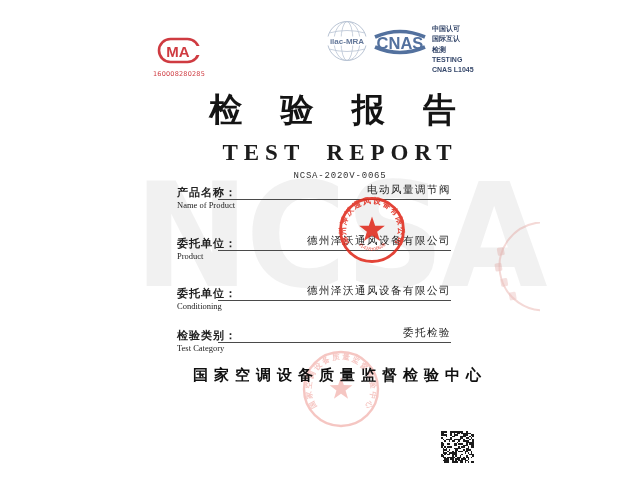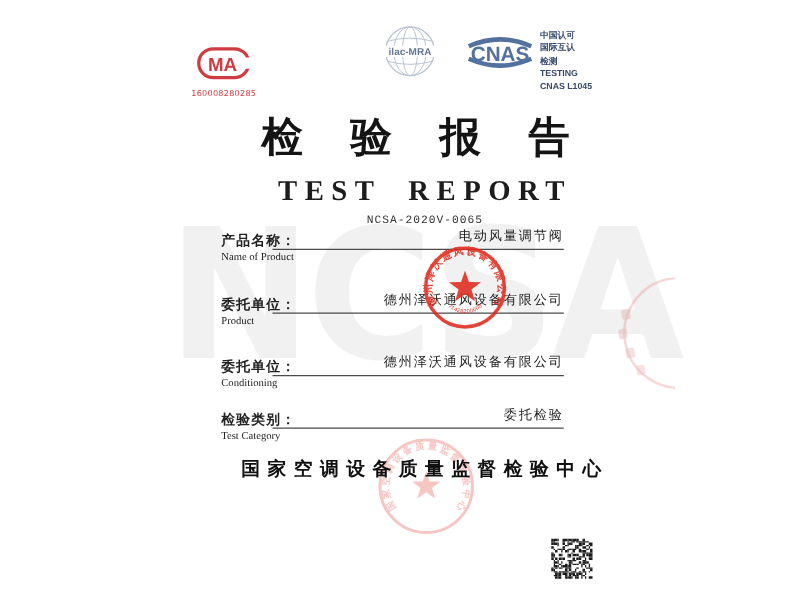--- a/index.html
+++ b/index.html
@@ -8,21 +8,21 @@
   .abs{position:absolute;}
 
   
   .watermark{left:134px;top:168px;font-family:"DejaVu Sans",sans-serif;font-size:138px;
              font-weight:bold;line-height:1;letter-spacing:-4px;color:rgba(70,70,70,0.075);
              transform:scaleY(1.05);z-index:1;user-select:none;}
   .cma-wrap{left:150px;top:37px;width:58px;text-align:center;z-index:2;}
   .cma-num{margin-top:2px;font-size:6.5px;color:#cf3b41;font-family:"DejaVu Sans",sans-serif;letter-spacing:0.2px;}
   .cal-wrap{left:245px;top:20px;width:95px;text-align:center;z-index:2;}
   .cal-num{margin-top:2px;font-size:6.2px;color:#cf3b41;letter-spacing:0.2px;white-space:nowrap;}
-  .ilac-wrap{left:307px;top:20px;z-index:2;}
+  .ilac-wrap{left:326px;top:20px;z-index:2;}
   .cnas-wrap{left:370px;top:28px;z-index:2;text-align:right;}
   .accred{left:432px;top:24px;width:64px;font-family:"Liberation Sans","DejaVu Sans",sans-serif;
           font-size:7px;font-weight:bold;line-height:10.3px;color:#36486b;z-index:2;}
 
   
   .title-block{left:100px;top:88px;width:480px;text-align:center;z-index:2;}
   .title-zh{font-size:33px;font-weight:bold;letter-spacing:15px;color:#141414;white-space:nowrap;}
   .title-en{margin-top:7px;font-size:23px;font-weight:600;letter-spacing:6px;word-spacing:10px;color:#1c1c1c;}
   .report-no{margin-top:5px;font-size:9px;letter-spacing:0.8px;color:#333;
              font-family:"Liberation Mono","DejaVu Sans Mono",monospace;}

